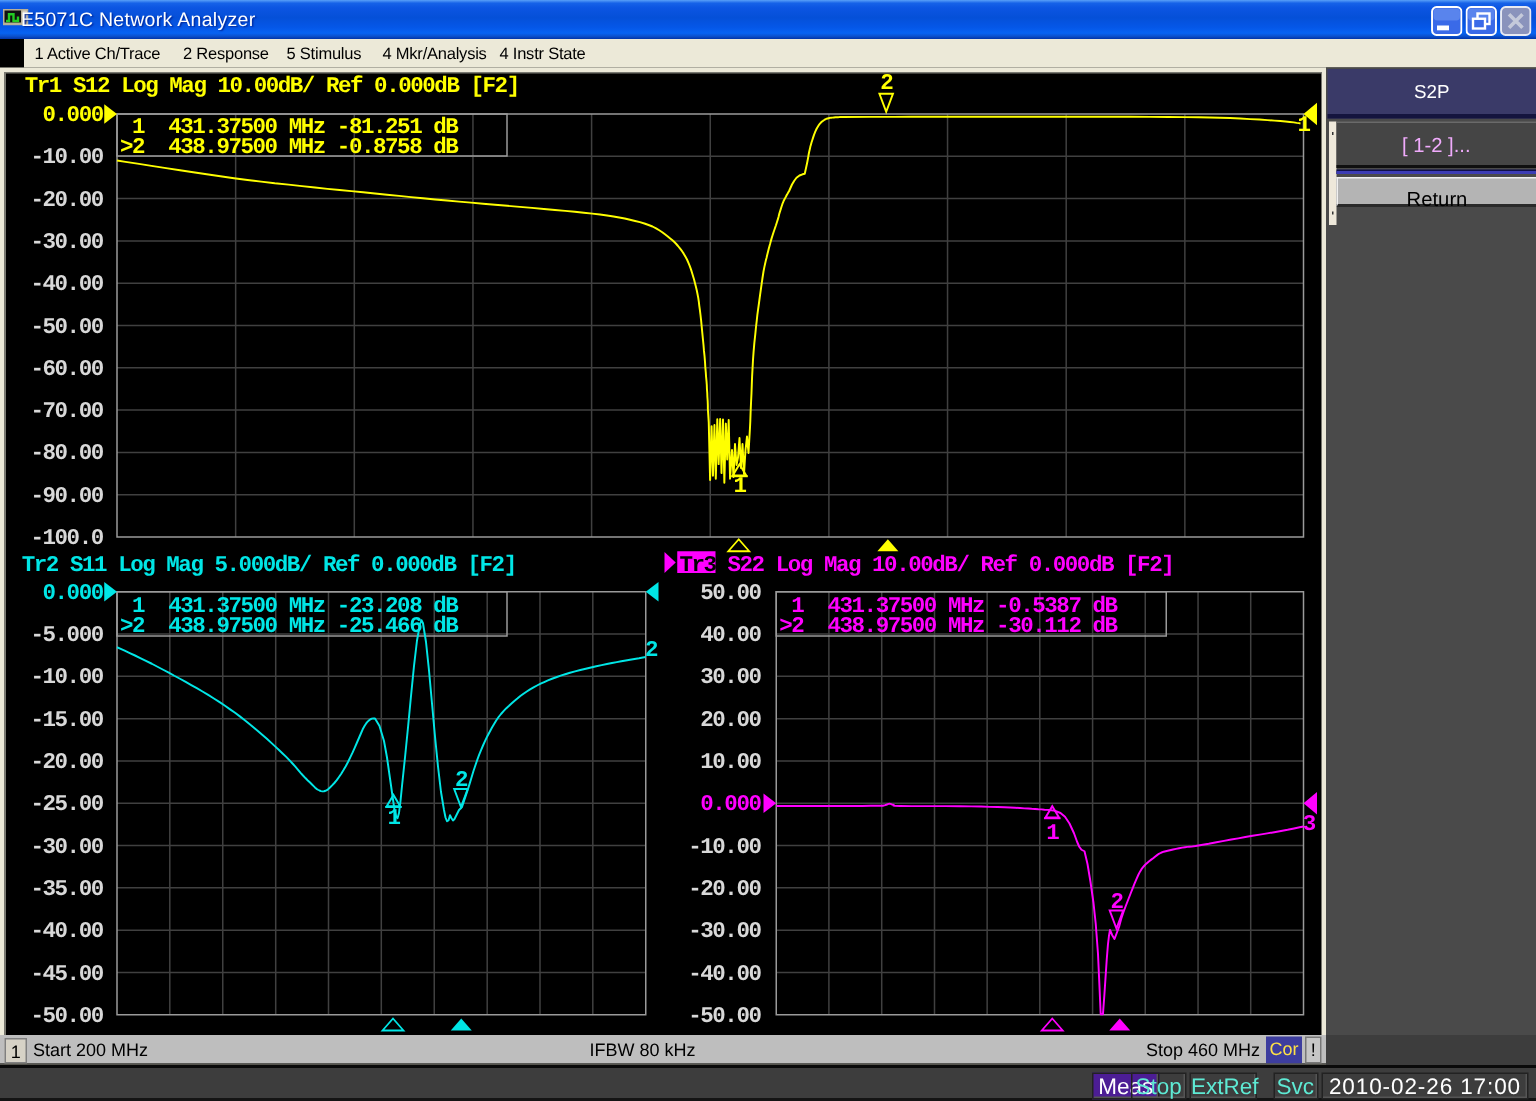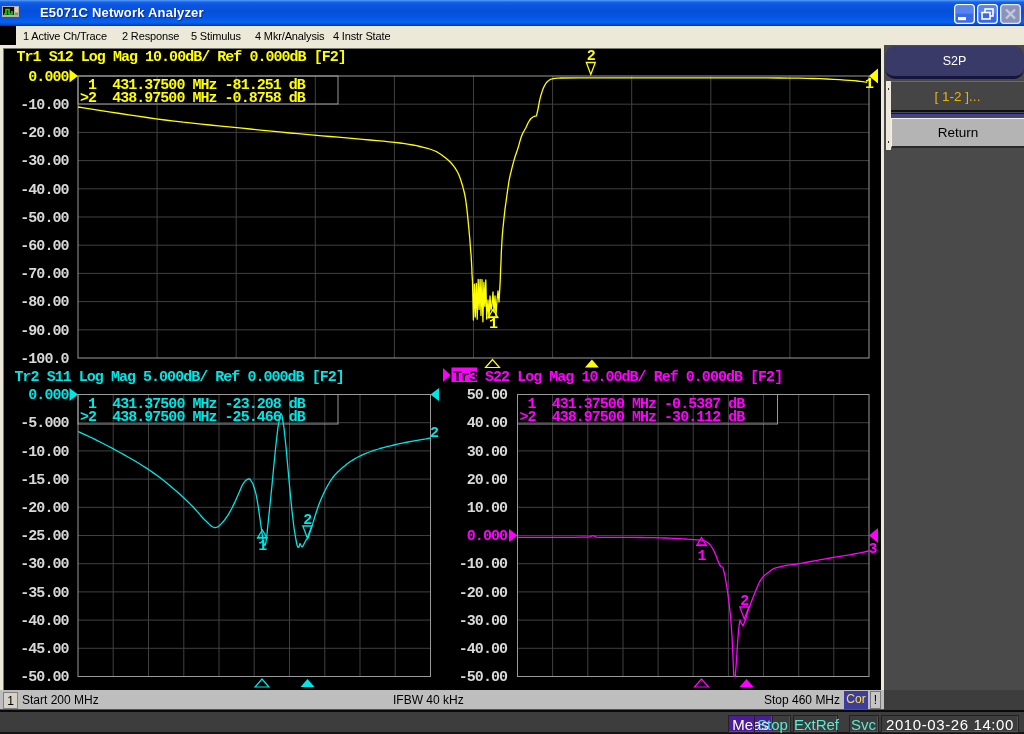--- a/index.html
+++ b/index.html
@@ -1,33 +1,33 @@
 <!DOCTYPE html>
 <html><head><meta charset="utf-8"><style>
 * { margin:0; padding:0; box-sizing:border-box; }
 body { width:1024px; height:734px; overflow:hidden; position:relative;
        font-family:"Liberation Sans", sans-serif; background:#000; }
 .titlebar { position:absolute; left:0; top:0; width:1024px; height:26px;
   background:linear-gradient(180deg,#59a0f8 0%,#1662e8 8%,#0c55e2 20%,#0550d8 45%,#0557e8 70%,#0763f2 85%,#0b50cc 93%,#0134a8 100%); }
-.titletext { position:absolute; left:40px; top:5px; color:#fff; font-size:13px; font-weight:bold;
+.titletext { position:absolute; left:14px; top:5px; color:#fff; font-size:13px; font-weight:normal;
   text-shadow:1px 1px 1px #00289c; letter-spacing:0.2px; }
 .menubar { position:absolute; left:16px; top:26px; width:1024px; height:19px; background:#ece9d8; }
 .menubar span { position:absolute; top:3.5px; font-size:11px; letter-spacing:-0.15px; color:#000; }
 .screenwrap { position:absolute; left:0; top:45px; width:884px; height:645px; background:#ece9d8; }
 .screen { position:absolute; left:3px; top:3px; width:878px; height:642px; background:#000;
   border-left:1px solid #7a7a72; border-top:1px solid #7a7a72; }
 .panel { position:absolute; left:884px; top:45px; width:140px; height:645px; background:#4a4a4a; }
 .s2p { position:absolute; left:1px; top:1px; width:139px; height:33px; background:#3a3a68;
-  border-bottom:3px solid #14143e; color:#fff; font-size:12.5px; text-align:center; line-height:30px;border-radius:10px; }
+  border-bottom:3px solid #14143e; color:#fff; font-size:12.5px; text-align:center; line-height:30px; }
 .btn12 { position:absolute; left:7px; top:36px; width:133px; height:31px; background:#454545;
-  border-top:1px solid #6a6a6a; border-bottom:2px solid #0f0f0f; color:#eab308; font-size:13.5px;
+  border-top:1px solid #6a6a6a; border-bottom:2px solid #0f0f0f; color:#f0abfc; font-size:13.5px;
   text-align:center; line-height:29px; }
 .sep { position:absolute; left:7px; top:68px; width:133px; height:3px; background:#10104a;
   border-bottom:2px solid #3c3cb4; }
-.btnret { position:absolute; left:7px; top:73px; width:133px; height:30px; background:#b4b4b4;
+.btnret { position:absolute; left:7px; top:73px; width:133px; height:20px; background:#b4b4b4;
   border-top:1px solid #f0f0f0; border-left:1px solid #f0f0f0; border-bottom:2px solid #2a2a2a;
   color:#000; font-size:13.5px; text-align:center; line-height:28px; }
 .scrollstrip { position:absolute; left:2px; top:36px; width:4.5px; height:69px; background:#eee8da; }
 .statusbar { position:absolute; left:0; top:690px; width:884px; height:18.5px; background:#bebebe;
   font-size:12px; color:#000; }
 .taskbar { position:absolute; left:0; top:710px; width:1024px; height:24px; background:#3d3d3d;
   border-top:2px solid #0a0a0a; border-bottom:2px solid #141414; font-size:15px; }
 .tbox { position:absolute; top:2.5px; height:18.5px; text-align:center; color:#5eead4;
   border:1px solid #222; box-shadow:inset -1px -1px 0 #555; line-height:17px; }
 .winbtn { position:absolute; top:4px; width:21px; height:20px; }
@@ -219,27 +219,27 @@
   <div style="position:absolute;left:1.5px;top:60px;width:1.5px;height:1.5px;background:#333"></div>
     </div>
   <div class="btn12">[ 1-2 ]...</div>
   <div class="sep"></div>
   <div class="btnret">Return</div>
 </div>
 
 <div class="statusbar">
   <div style="position:absolute;left:3px;top:1.5px;width:15px;height:17px;background:#d6d2c6;border:1px solid #808080;text-align:center;line-height:16px">1</div>
   <div style="position:absolute;left:22px;top:3px">Start 200 MHz</div>
-  <div style="position:absolute;left:393px;top:3px">IFBW 40 kHz</div>
+  <div style="position:absolute;left:393px;top:3px">IFBW 80 kHz</div>
   <div style="position:absolute;left:764px;top:3px">Stop 460 MHz</div>
   <div style="position:absolute;left:844px;top:1px;width:24px;height:18px;background:#3d3d9e;color:#fde047;text-align:center;line-height:17px">Cor</div>
   <div style="position:absolute;left:870px;top:1px;width:11px;height:18px;background:#c6c6c6;border:1px solid #777;text-align:center;line-height:16px">!</div>
 </div>
 <div style="position:absolute;left:0;top:708.5px;width:884px;height:1.5px;background:#55544e"></div>
 <div style="position:absolute;left:884px;top:690px;width:140px;height:20px;background:#3d3d3d"></div>
 
 <div class="taskbar">
   <div class="tbox" style="left:728px;width:45px;background:#4c1d95;color:#fff">Meas</div>
   <div class="tbox" style="left:754px;width:37px">Stop</div>
   <div class="tbox" style="left:793px;width:45px">ExtRef</div>
   <div class="tbox" style="left:848.5px;width:30px">Svc</div>
-  <div class="tbox" style="left:881px;width:138px;color:#fff;letter-spacing:0.6px">2010-03-26 14:00</div>
+  <div class="tbox" style="left:881px;width:138px;color:#fff;letter-spacing:0.6px">2010-02-26 17:00</div>
 </div>
 
 </body></html>

